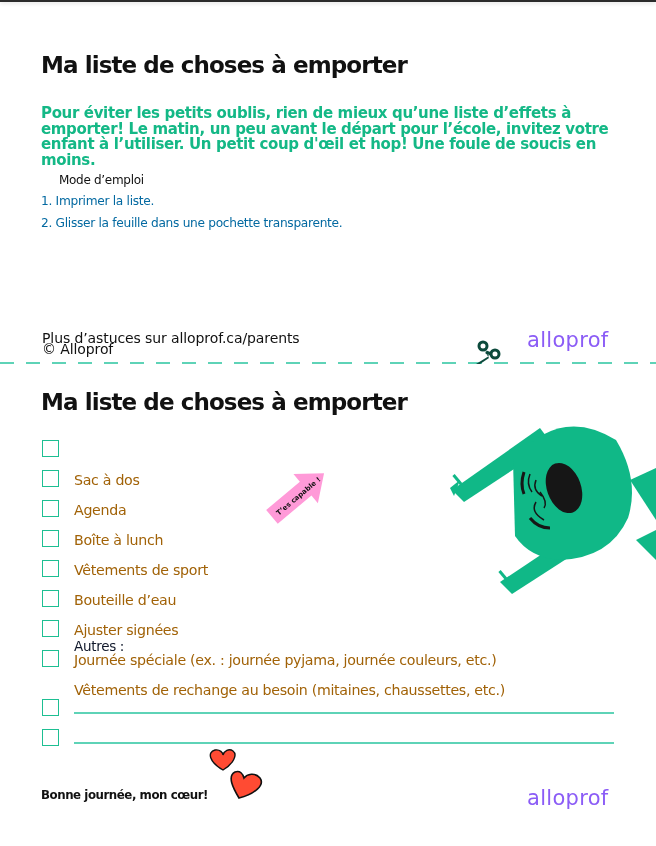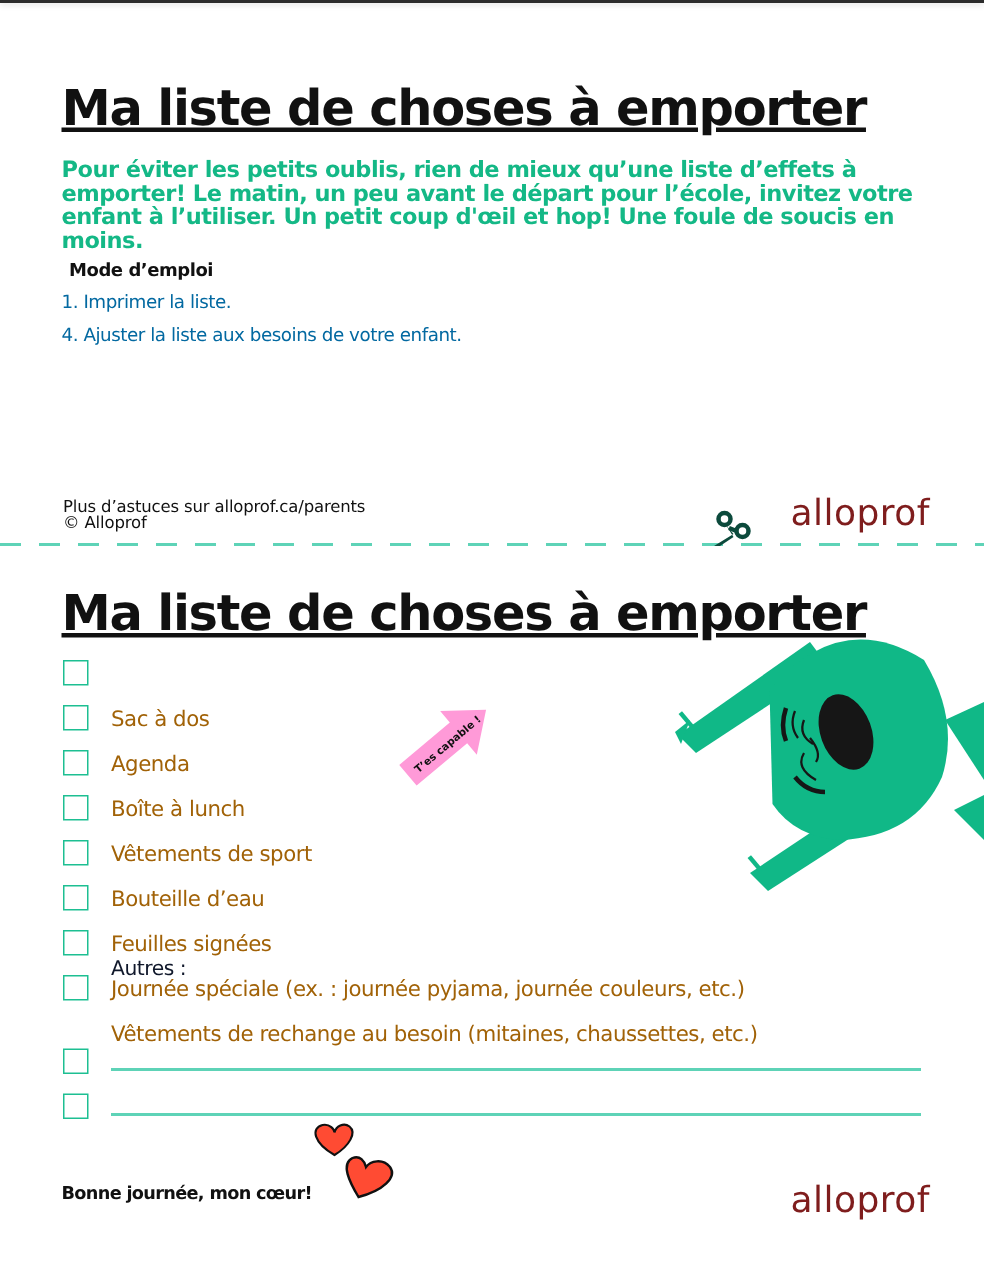--- a/index.html
+++ b/index.html
@@ -1,27 +1,27 @@
 <!DOCTYPE html>
 <html><head>
 <meta charset="utf-8">
 <style>
   * { box-sizing: border-box; margin: 0; padding: 0; }
   html, body { width: 656px; height: 846px; overflow: hidden; background: #ffffff; }
   body { position: relative; font-family: "Liberation Sans", "DejaVu Sans", sans-serif; color: #1a1a1a; }
   .topbar { position: absolute; left: 0; top: 0; width: 656px; height: 2px; background: #2b2b2b; box-shadow: 0 1px 4px rgba(0,0,0,0.18); }
-  .title { position: absolute; left: 41px; font-family: "DejaVu Sans", sans-serif; font-weight: bold; font-size: 33px; letter-spacing: -0.9px; color: #111; white-space: nowrap; text-decoration: underline; }
+  .title { position: absolute; left: 41px; font-family: "DejaVu Sans", sans-serif; font-weight: bold; font-size: 23px; letter-spacing: -0.9px; color: #111; white-space: nowrap; }
   .title-1 { top: 52px; }
   .title-2 { top: 389px; }
   .intro { position: absolute; left: 41px; top: 106px; width: 580px; font-family: "DejaVu Sans", sans-serif; font-weight: bold; font-size: 15px; line-height: 15.5px; letter-spacing: -0.35px; color: #14b886; }
-  .mode-heading { position: absolute; left: 46px; top: 173px; font-family: "DejaVu Sans", sans-serif; font-weight: bold; font-size: 12px; letter-spacing: -0.3px; color: #111; }
+  .mode-heading { position: absolute; left: 59px; top: 173px; font-family: "DejaVu Sans", sans-serif; font-weight: normal; font-size: 12px; letter-spacing: -0.3px; color: #111; }
   .steps { position: absolute; left: 41px; top: 193px; list-style: none; }
   .steps li { font-family: "DejaVu Sans", sans-serif; font-size: 12.2px; height: 22.4px; line-height: 16px; letter-spacing: -0.3px; color: #0369a1; white-space: nowrap; }
-  .footer-note { position: absolute; left: 42px; top: 333px; font-family: "DejaVu Sans", sans-serif; font-size: 11px; line-height: 10.5px; color: #111; letter-spacing: -0.1px; }
-  .logo { position: absolute; font-family: "DejaVu Sans", sans-serif; font-size: 24px; letter-spacing: 0.3px; color: #7f1d1d; white-space: nowrap; }
+  .footer-note { position: absolute; left: 42px; top: 333px; font-family: "DejaVu Sans", sans-serif; font-size: 14px; line-height: 10.5px; color: #111; letter-spacing: -0.1px; }
+  .logo { position: absolute; font-family: "DejaVu Sans", sans-serif; font-size: 21px; letter-spacing: 0.3px; color: #8b5cf6; white-space: nowrap; }
   .logo-1 { left: 527px; top: 328px; }
   .logo-2 { left: 527px; top: 786px; }
   .cutline { position: absolute; left: 0; top: 362px; width: 656px; height: 2px;
     background: repeating-linear-gradient(90deg, #5ed3b7 0 14px, transparent 14px 26px); }
   .scissors { position: absolute; left: 474px; top: 340px; width: 30px; height: 24px; }
   .checklist { position: absolute; left: 42px; top: 435px; list-style: none; }
   .checklist li { position: relative; height: 30px; }
   .box { position: absolute; left: 0; top: 5px; width: 17px; height: 17px; border: 1.8px solid #1dbf92; }
   .item-label { position: absolute; left: 32px; top: 0; font-family: "DejaVu Sans", sans-serif; font-size: 14.2px; line-height: 18px; letter-spacing: -0.3px; color: #a16207; white-space: nowrap; margin-top: 36px; }
   .autres { position: absolute; left: 74px; top: 638px; font-family: "DejaVu Sans", sans-serif; font-size: 13.5px; color: #0f172a; letter-spacing: -0.3px; }
@@ -38,21 +38,21 @@
 </head>
 <body>
 
 <div class="topbar"></div>
 
 <h1 class="title title-1">Ma liste de choses à emporter</h1>
 <p class="intro">Pour éviter les petits oublis, rien de mieux qu’une liste d’effets à emporter! Le matin, un peu avant le départ pour l’école, invitez votre enfant à l’utiliser. Un petit coup d'œil et hop! Une foule de soucis en moins.</p>
 <div class="mode-heading">Mode d’emploi</div>
 <ol class="steps">
   <li>1. Imprimer la liste.</li>
-  <li>4. Ajuster la liste aux besoins de votre enfant.</li>
+  <li>2. Glisser la feuille dans une pochette transparente.</li>
 </ol>
 <div class="footer-note">
   <div>Plus d’astuces sur alloprof.ca/parents</div>
   <div>© Alloprof</div>
 </div>
 <div class="logo logo-1">alloprof</div>
 
 <div class="cutline"></div>
 <svg class="scissors" viewBox="0 0 30 24">
   <circle cx="9" cy="6" r="4" fill="none" stroke="#0c4a3c" stroke-width="3"></circle>
@@ -78,21 +78,21 @@
   <li>
     <span class="box"></span>
     <span class="item-label">Vêtements de sport</span>
   </li>
   <li>
     <span class="box"></span>
     <span class="item-label">Bouteille d’eau</span>
   </li>
   <li>
     <span class="box"></span>
-    <span class="item-label">Feuilles signées</span>
+    <span class="item-label">Ajuster signées</span>
   </li>
   <li>
     <span class="box"></span>
     <span class="item-label">Journée spéciale (ex. : journée pyjama, journée couleurs, etc.)</span>
   </li>
   <li>
     <span class="box"></span>
     <span class="item-label">Vêtements de rechange au besoin (mitaines, chaussettes, etc.)</span>
   </li>
 </ul>

